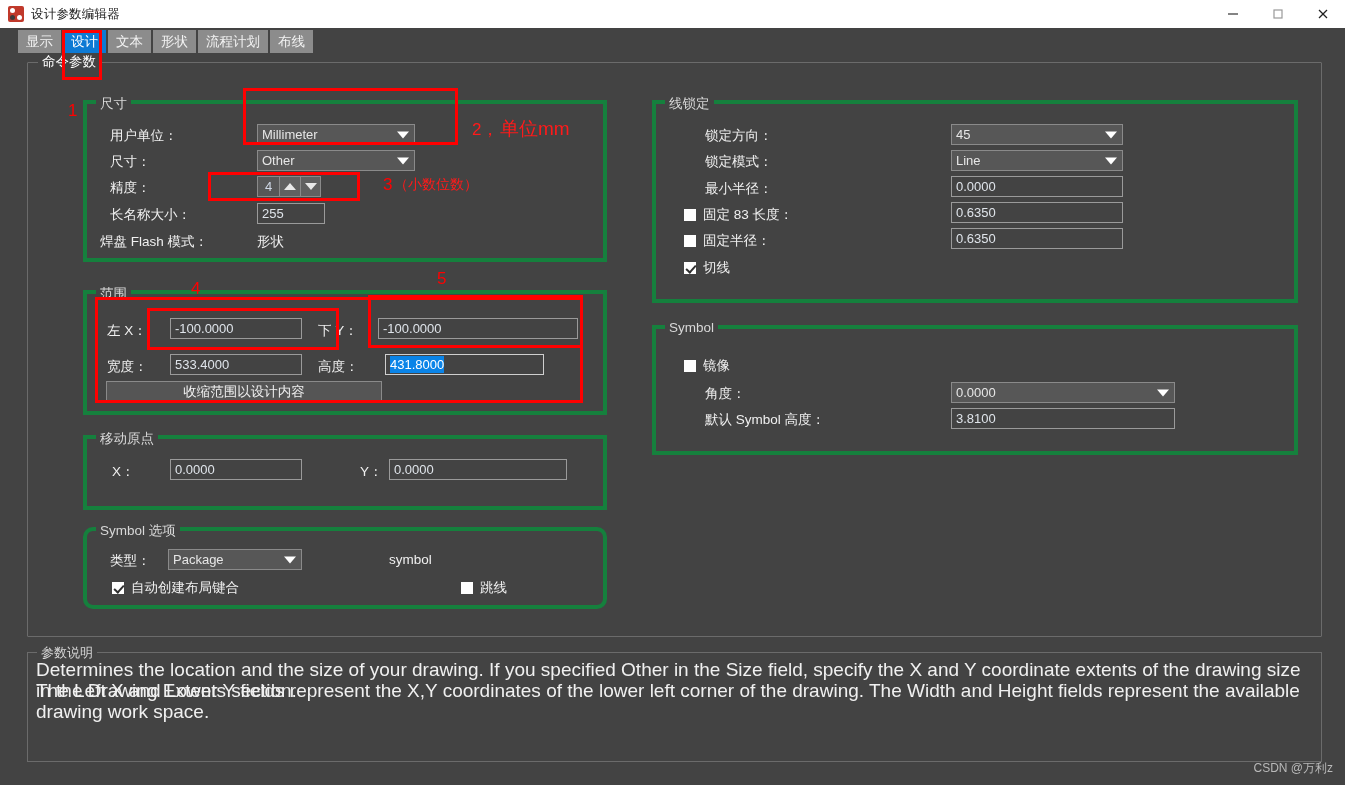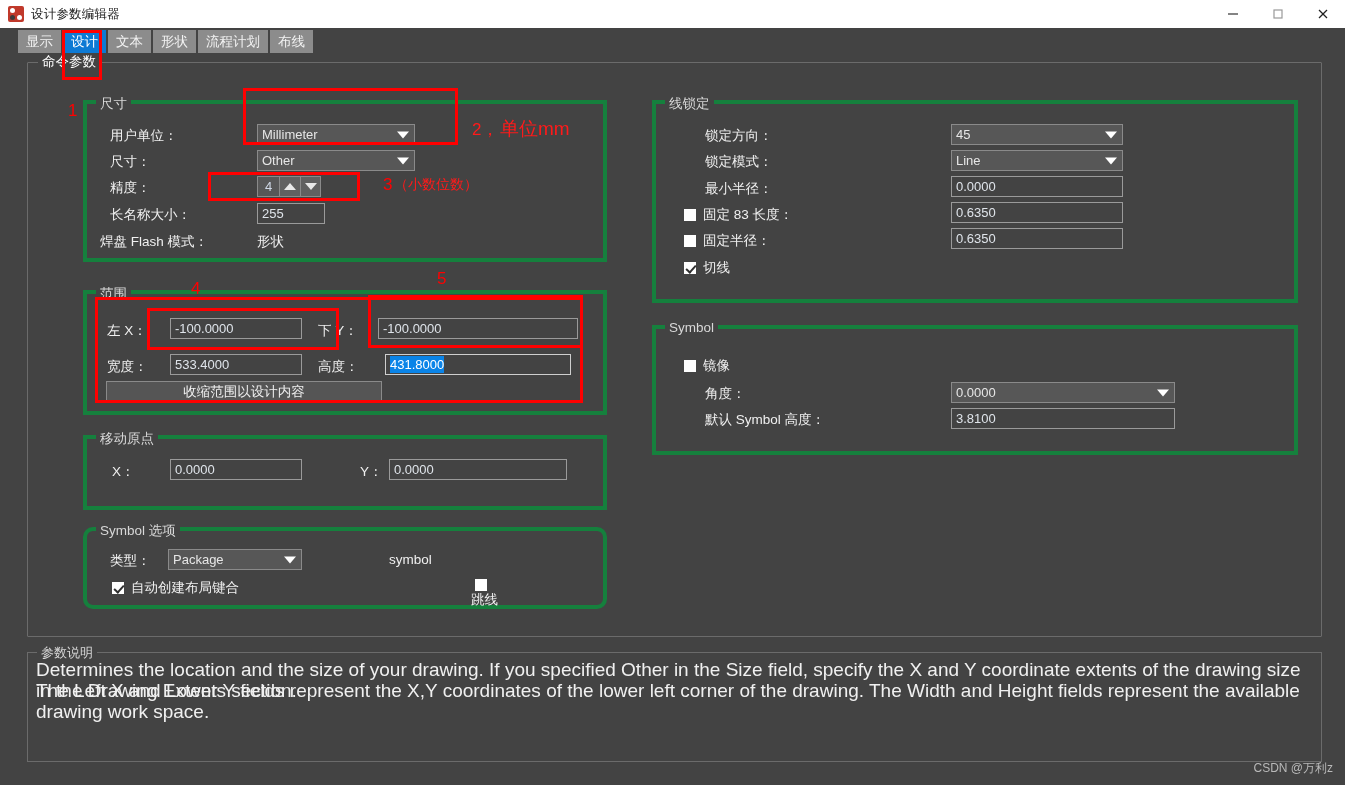--- a/index.html
+++ b/index.html
@@ -228,21 +228,21 @@
 <div class="lbl" style="left:107px; top:322px;">左 X：</div>
 <div class="field" style="left:170px; top:318px; width:132px;">-100.0000</div>
 
 <div class="lbl" style="left:318px; top:322px;">下 Y：</div>
 <div class="field" style="left:378px; top:318px; width:200px;">-100.0000</div>
 
 <div class="lbl" style="left:107px; top:358px;">宽度：</div>
 <div class="field" style="left:170px; top:354px; width:132px;">533.4000</div>
 
 <div class="lbl" style="left:318px; top:358px;">高度：</div>
-<div class="field sel-blue" style="left:385px; top:354px; width:186px;">
+<div class="field sel-blue" style="left:385px; top:354px; width:159px;">
   <span class="seltext">431.8000</span>
 </div>
 
 <div class="btn-wide" style="left:106px; top:381px; width:276px;">收缩范围以设计内容</div>
 
 <div class="gbox" style="left:83px; top:435px; width:524px; height:75px;">
   <div class="legend">移动原点</div>
 </div>
 <div class="lbl" style="left:112px; top:463px;">X：</div>
 <div class="field" style="left:170px; top:459px; width:132px;">0.0000</div>
@@ -256,21 +256,21 @@
 <div class="combo" style="left:168px; top:549px; width:134px;">
   <span>Package</span>
   <span class="caret"></span>
 </div>
 <div class="val-static" style="left:389px; top:552px;">symbol</div>
 
 <div class="cbrow" style="left:112px; top:579px;">
   <span class="cbox checked"></span>
   <span class="cbtext">自动创建布局键合</span>
 </div>
-<div class="cbrow" style="left:471px; top:579px;flex-direction:column;">
+<div class="cbrow" style="left:461px; top:579px;">
   <span class="cbox"></span>
   <span class="cbtext">跳线</span>
 </div>
 
 <div class="gbox" style="left:652px; top:100px; width:646px; height:203px;">
   <div class="legend">线锁定</div>
 </div>
 <div class="lbl" style="left:705px; top:127px;">锁定方向：</div>
 <div class="combo" style="left:951px; top:124px; width:172px;">
   <span>45</span>

